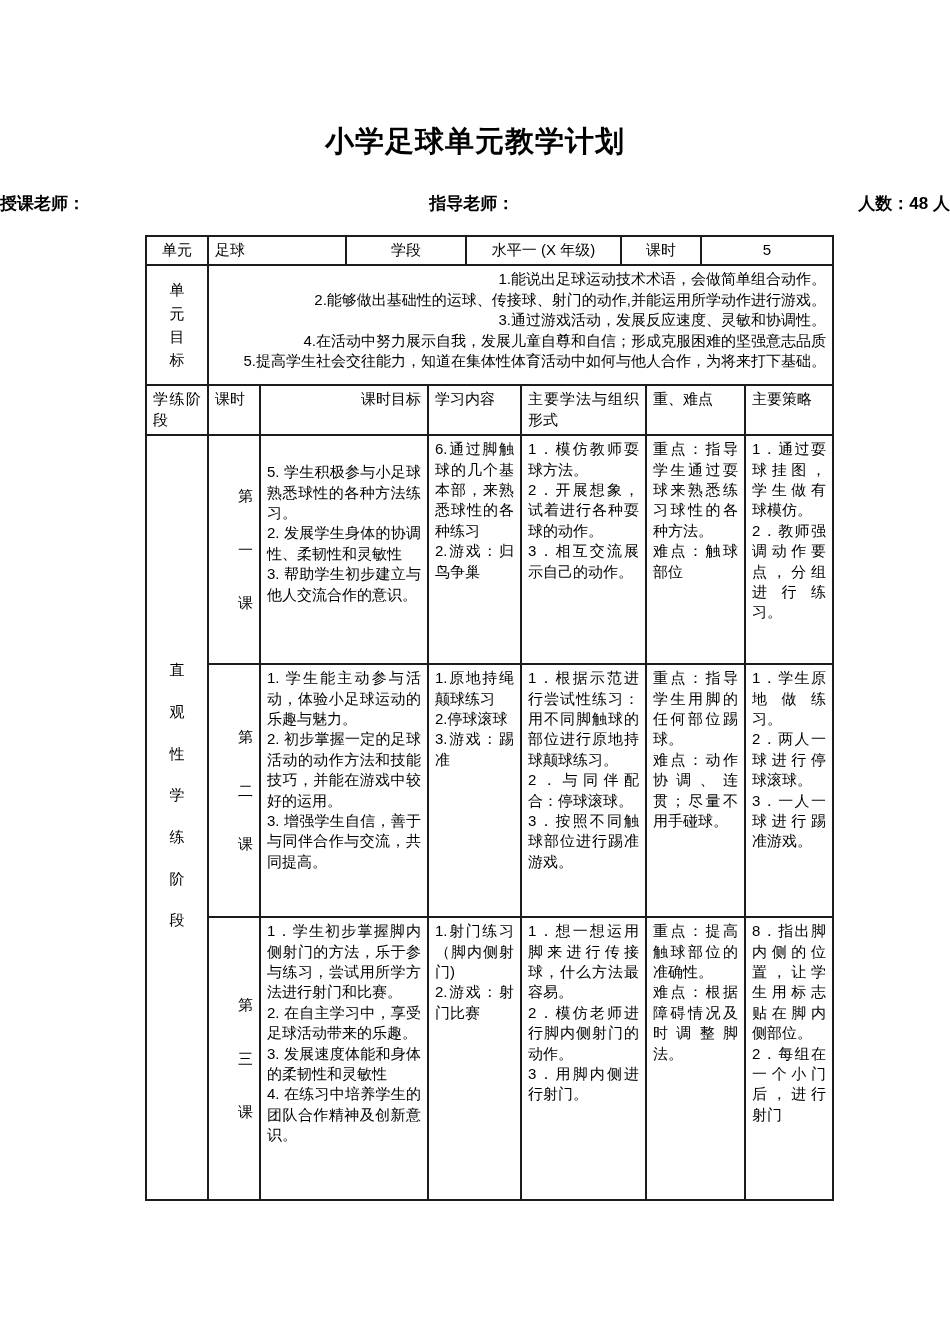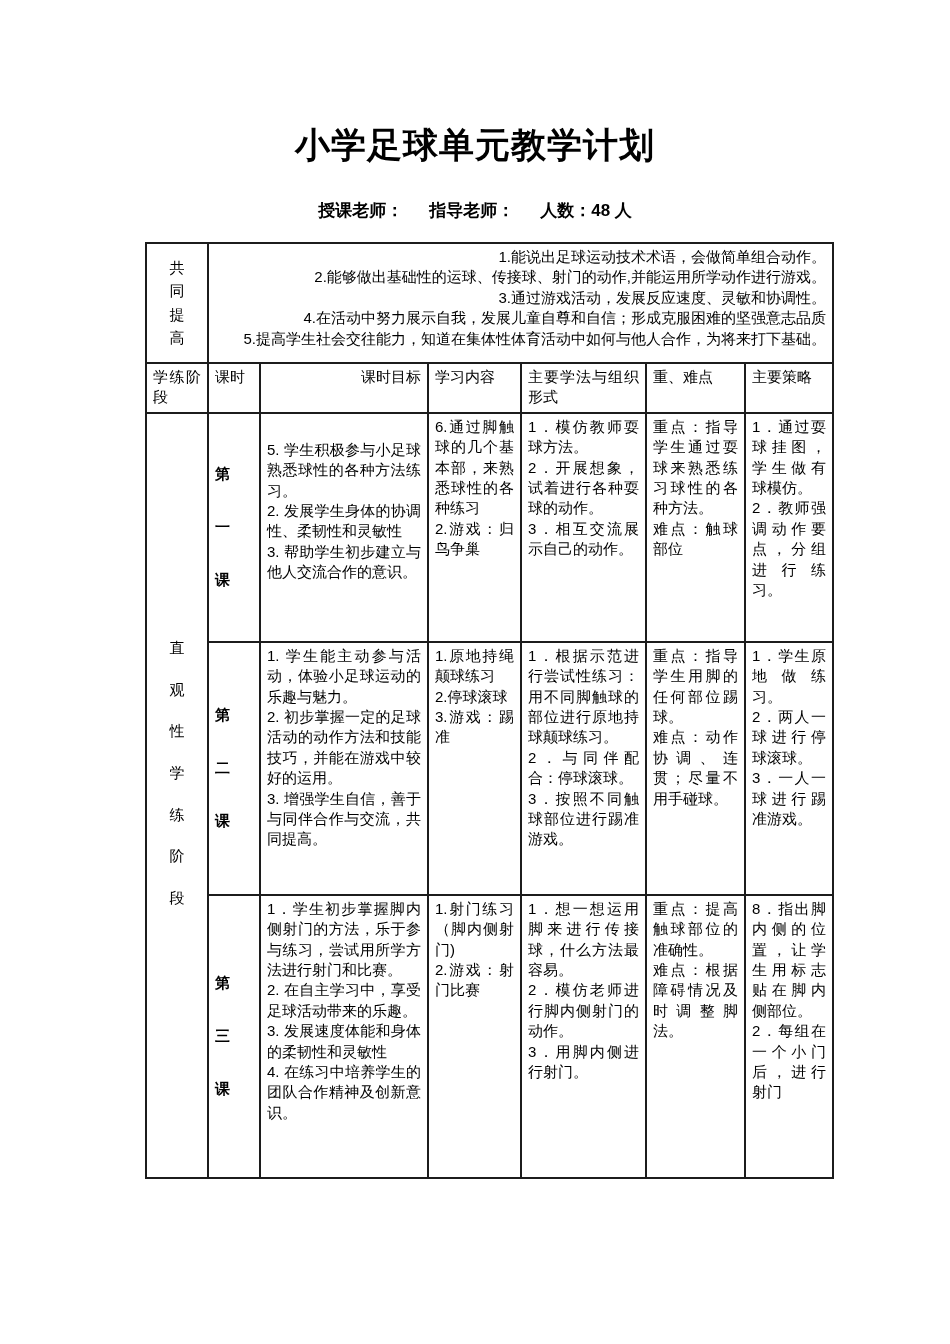--- a/index.html
+++ b/index.html
@@ -2,25 +2,25 @@
 <html><head>
 <meta charset="utf-8">
 <style>
   html,body{margin:0;padding:0;}
   body{
     width:950px;height:1344px;background:#ffffff;color:#000;
     font-family:"Liberation Sans","DejaVu Sans",sans-serif;
     position:relative;overflow:hidden;
   }
   .doc-title{
-    margin-top:122px;text-align:center;font-size:35px;font-weight:bold;
+    margin-top:122px;text-align:center;font-size:29px;font-weight:bold;
     letter-spacing:1px;
   }
   .sub-line{
-    margin-top:30px;display:flex;justify-content:center;gap:26px;
+    margin-top:30px;display:flex;justify-content:space-between;gap:26px;
     font-size:17px;font-weight:bold;
   }
   .sheet{width:689px;margin:20px 0 0 145px;}
   table{border-collapse:collapse;table-layout:fixed;width:687px;}
   table + table{margin-top:-2px;}
   td{
     border:2px solid #1c1c1c;vertical-align:top;
     padding:3px 6px 4px 6px;font-size:15px;line-height:1.36;
     white-space:pre-line;text-align:justify;text-justify:inter-character;
     word-break:break-word;overflow:hidden;
@@ -30,48 +30,68 @@
   .vstack{
     display:inline-block;width:1.15em;word-break:break-all;
     text-align:center;line-height:1.55;
   }
   .wstack{
     display:inline-block;width:2.30em;word-break:break-all;
     text-align:justify;text-justify:inter-character;line-height:1.38;
   }
   td.stage-cell{vertical-align:middle;text-align:center;white-space:normal;padding-bottom:48px;}
   .stage-stack{display:inline-block;width:1.15em;word-break:break-all;line-height:2.78;}
-  td.lesson-no{vertical-align:middle;text-align:left;white-space:normal;font-weight:bold;}
+  td.lesson-no{vertical-align:middle;text-align:right;white-space:normal;}
   .lesson-stack{display:inline-block;width:1.15em;word-break:break-all;line-height:3.55;}
   td.hdr{vertical-align:top;}
   .goal-cell{text-align:right;}
 </style>
 </head>
 <body>
 
 <div class="doc-title">小学足球单元教学计划</div>
 
 <div class="sub-line">
   <span>授课老师：</span>
   <span>指导老师：</span>
   <span>人数：48 人</span>
 </div>
 
 <div class="sheet">
 
+  <table>
+    <colgroup>
+      <col style="width:62px">
+        <col style="width:138px">
+        <col style="width:120px">
+      <col style="width:155px">
+        <col style="width:80px">
+        <col style="width:132px">
+    </colgroup>
+    <tbody>
+        <tr style="height:26px">
+      <td class="center">单元</td>
+      <td style="white-space:normal;text-align:left">足球</td>
+      <td class="center">学段</td>
+      <td class="center">水平一 (X 年级)</td>
+      <td class="center">课时</td>
+      <td class="center">5</td>
+    </tr>
+  </tbody>
+    </table>
 
   <table>
     <colgroup>
       <col style="width:62px">
         <col style="width:625px">
     </colgroup>
     <tbody>
         <tr style="height:120px">
       <td class="vlabel">
-        <span class="vstack">共同提高</span>
+        <span class="vstack">单元目标</span>
       </td>
       <td class="goal-cell">1.能说出足球运动技术术语，会做简单组合动作。
 2.能够做出基础性的运球、传接球、射门的动作,并能运用所学动作进行游戏。
 3.通过游戏活动，发展反应速度、灵敏和协调性。
 4.在活动中努力展示自我，发展儿童自尊和自信；形成克服困难的坚强意志品质
 5.提高学生社会交往能力，知道在集体性体育活动中如何与他人合作，为将来打下基础。</td>
     </tr>
   </tbody>
     </table>
 

